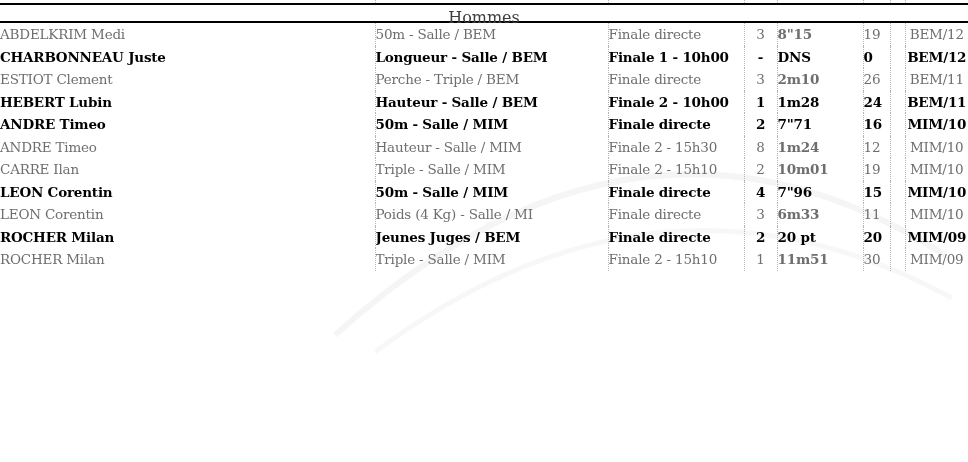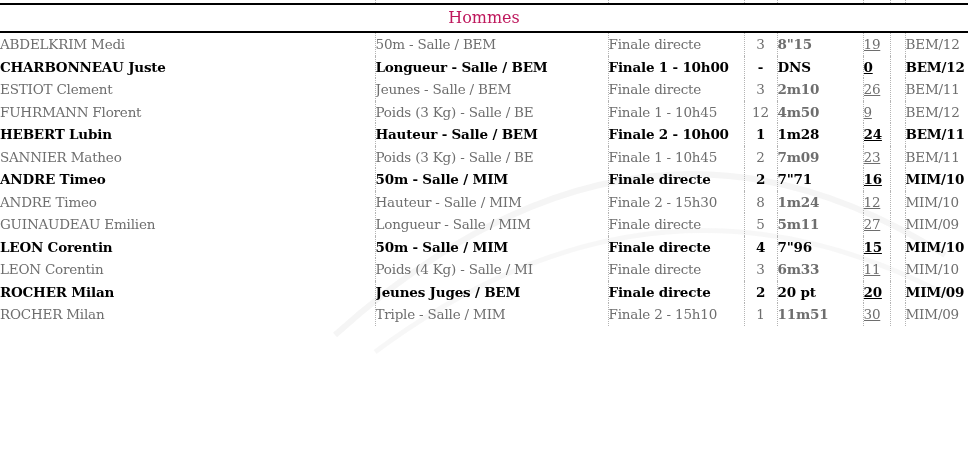--- a/index.html
+++ b/index.html
@@ -15,43 +15,43 @@
 
   
   .stub-row{display:flex;height:3px;}
   .stub-row .stub{box-sizing:border-box;height:3px;}
   .stub-row .stub + .stub{border-left:1px dotted #b4b4b4;}
 
   .title-band{
     box-sizing:border-box;
     border-top:2px solid #000;
     border-bottom:2px solid #000;
-    height:30px;line-height:26px;
+    height:20px;line-height:26px;
     text-align:center;
-    font-size:16px;color:#be185d;
+    font-size:16px;color:#404040;
     background:#fff;position:relative;z-index:1;
   }
 
   table.results{
     width:968px;border-collapse:collapse;table-layout:fixed;
     position:relative;z-index:1;
   }
   table.results td{
     box-sizing:border-box;
     height:22.5px;padding:0;
     font-size:13.5px;letter-spacing:-0.2px;
     white-space:nowrap;overflow:hidden;
     vertical-align:middle;
   }
   .c-name {padding-left:8px;}
   .c-event,.c-finale{padding-left:5px;}
   .c-rank {text-align:center;}
   .c-perf {padding-left:6px;font-weight:bold;}
-  .c-points{padding-left:5px;text-decoration:underline;}
-  .c-cat  {padding-left:7px;}
+  .c-points{padding-left:5px;}
+  .c-cat  {padding-left:7px;text-align:center;}
   .c-event,.c-finale,.c-rank,.c-perf,.c-points,.c-spacer,.c-cat{
     border-left:1px dotted #b4b4b4;
   }
   tr.dim{color:#6e6e6e;font-weight:normal;margin-top:16px;}
   tr.hl {color:#000;font-weight:bold;padding-left:10px;}
 </style>
 </head>
 <body>
 
 <div class="sheet">
@@ -101,58 +101,38 @@
       <td class="c-event">Longueur - Salle / BEM</td>
       <td class="c-finale">Finale 1 - 10h00</td>
       <td class="c-rank">-</td>
       <td class="c-perf">DNS</td>
       <td class="c-points">0</td>
       <td class="c-spacer"></td>
       <td class="c-cat">BEM/12</td>
     </tr>
         <tr class="dim">
       <td class="c-name">ESTIOT Clement</td>
-      <td class="c-event">Jeunes - Salle / BEM</td>
+      <td class="c-event">Perche - Triple / BEM</td>
       <td class="c-finale">Finale directe</td>
       <td class="c-rank">3</td>
       <td class="c-perf">2m10</td>
       <td class="c-points">26</td>
       <td class="c-spacer"></td>
       <td class="c-cat">BEM/11</td>
-    </tr>
-        <tr class="dim">
-      <td class="c-name">FUHRMANN Florent</td>
-      <td class="c-event">Poids (3 Kg) - Salle / BE</td>
-      <td class="c-finale">Finale 1 - 10h45</td>
-      <td class="c-rank">12</td>
-      <td class="c-perf">4m50</td>
-      <td class="c-points">9</td>
-      <td class="c-spacer"></td>
-      <td class="c-cat">BEM/12</td>
     </tr>
         <tr class="hl">
       <td class="c-name">HEBERT Lubin</td>
       <td class="c-event">Hauteur - Salle / BEM</td>
       <td class="c-finale">Finale 2 - 10h00</td>
       <td class="c-rank">1</td>
       <td class="c-perf">1m28</td>
       <td class="c-points">24</td>
       <td class="c-spacer"></td>
       <td class="c-cat">BEM/11</td>
     </tr>
-        <tr class="dim">
-      <td class="c-name">SANNIER Matheo</td>
-      <td class="c-event">Poids (3 Kg) - Salle / BE</td>
-      <td class="c-finale">Finale 1 - 10h45</td>
-      <td class="c-rank">2</td>
-      <td class="c-perf">7m09</td>
-      <td class="c-points">23</td>
-      <td class="c-spacer"></td>
-      <td class="c-cat">BEM/11</td>
-    </tr>
         <tr class="hl">
       <td class="c-name">ANDRE Timeo</td>
       <td class="c-event">50m - Salle / MIM</td>
       <td class="c-finale">Finale directe</td>
       <td class="c-rank">2</td>
       <td class="c-perf">7"71</td>
       <td class="c-points">16</td>
       <td class="c-spacer"></td>
       <td class="c-cat">MIM/10</td>
     </tr>
@@ -160,28 +140,28 @@
       <td class="c-name">ANDRE Timeo</td>
       <td class="c-event">Hauteur - Salle / MIM</td>
       <td class="c-finale">Finale 2 - 15h30</td>
       <td class="c-rank">8</td>
       <td class="c-perf">1m24</td>
       <td class="c-points">12</td>
       <td class="c-spacer"></td>
       <td class="c-cat">MIM/10</td>
     </tr>
         <tr class="dim">
-      <td class="c-name">GUINAUDEAU Emilien</td>
-      <td class="c-event">Longueur - Salle / MIM</td>
-      <td class="c-finale">Finale directe</td>
-      <td class="c-rank">5</td>
-      <td class="c-perf">5m11</td>
-      <td class="c-points">27</td>
-      <td class="c-spacer"></td>
-      <td class="c-cat">MIM/09</td>
+      <td class="c-name">CARRE Ilan</td>
+      <td class="c-event">Triple - Salle / MIM</td>
+      <td class="c-finale">Finale 2 - 15h10</td>
+      <td class="c-rank">2</td>
+      <td class="c-perf">10m01</td>
+      <td class="c-points">19</td>
+      <td class="c-spacer"></td>
+      <td class="c-cat">MIM/10</td>
     </tr>
         <tr class="hl">
       <td class="c-name">LEON Corentin</td>
       <td class="c-event">50m - Salle / MIM</td>
       <td class="c-finale">Finale directe</td>
       <td class="c-rank">4</td>
       <td class="c-perf">7"96</td>
       <td class="c-points">15</td>
       <td class="c-spacer"></td>
       <td class="c-cat">MIM/10</td>

